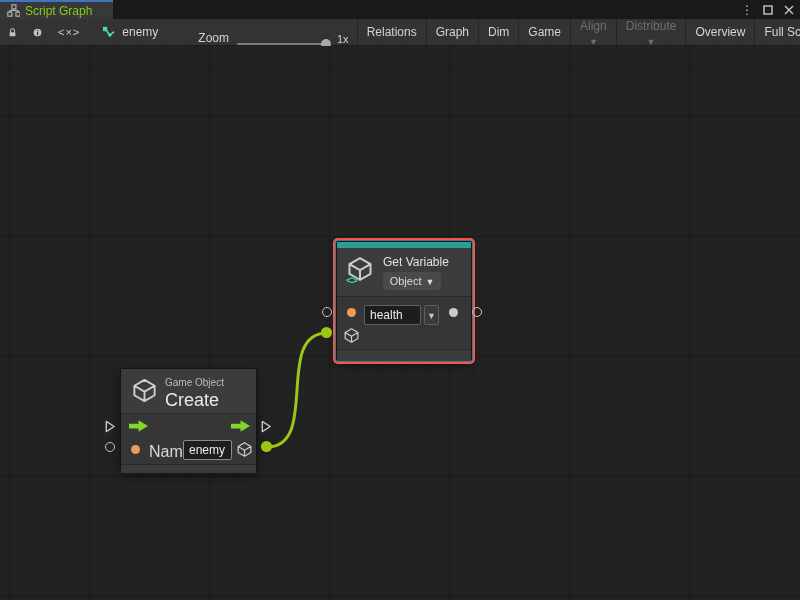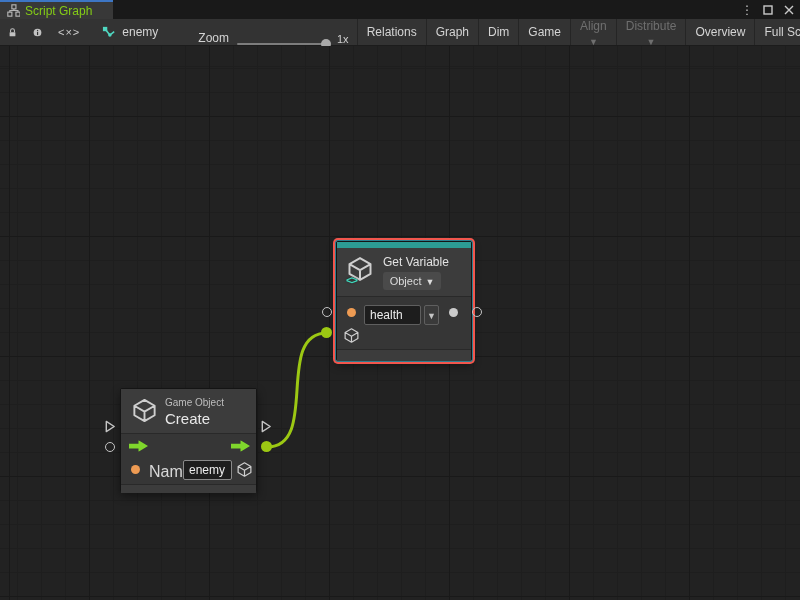--- a/index.html
+++ b/index.html
@@ -73,25 +73,25 @@
              font-weight:bold; color:#3fd9bd; letter-spacing:-1px;
              text-shadow:0 0 2px #222; }
   .gv-title { position:absolute; left:46px; top:7px; font-size:12px; color:#e2e2e2; }
   .gv-kind { position:absolute; left:46px; top:24px; width:58px; height:18px;
              background:#4a4a4a; border-radius:3px; display:flex;
              align-items:center; justify-content:center; gap:4px;
              font-size:11px; color:#dcdcdc; }
   .gv-body { position:relative; height:52px; }
   .gv-footer { height:12px; }
 
-  .go-node { left:120px; top:342px; width:137px; height:104px; }
+  .go-node { left:120px; top:322px; width:137px; height:104px; }
   .go-header { height:44px; }
   .go-icon { position:absolute; left:10px; top:8px; }
   .go-super { position:absolute; left:44px; top:8px; font-size:10px; color:#bdbdbd; }
-  .go-title { position:absolute; left:44px; top:21px; font-size:15px; color:#e8e8e8; }
+  .go-title { position:absolute; left:44px; top:21px; font-size:18px; color:#e8e8e8; }
   .go-row1 { position:relative; height:24px; }
   .go-row2 { position:relative; height:26px; }
   .go-footer { height:9px; }
 
   .port-dot { position:absolute; border-radius:50%; }
   .dot-orange { width:9px; height:9px; background:#ee9b53; }
   .dot-white  { width:9px; height:9px; background:#cbcbcb; }
   .dot-green  { width:11px; height:11px; background:#9cc813; }
   .ring { position:absolute; width:10px; height:10px; border-radius:50%;
           border:1.5px solid #c4c4c4; background:transparent; }

